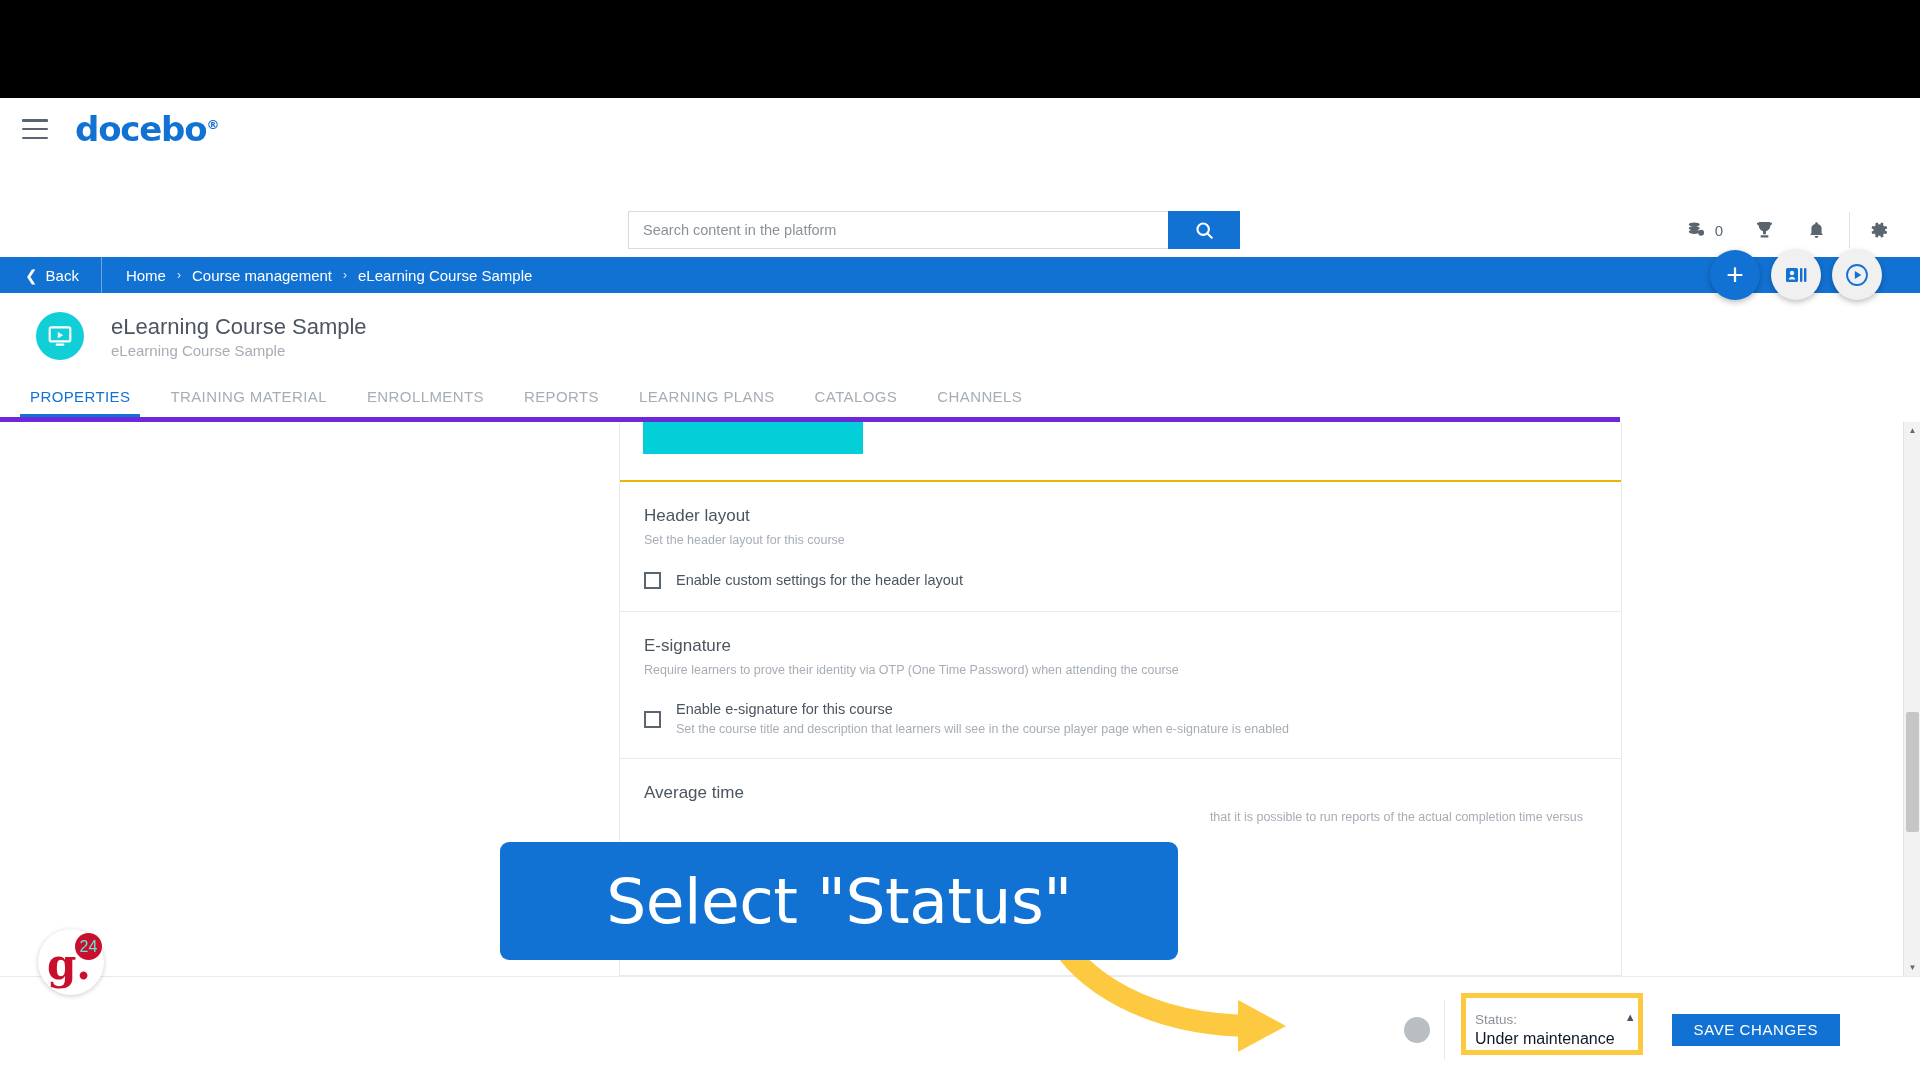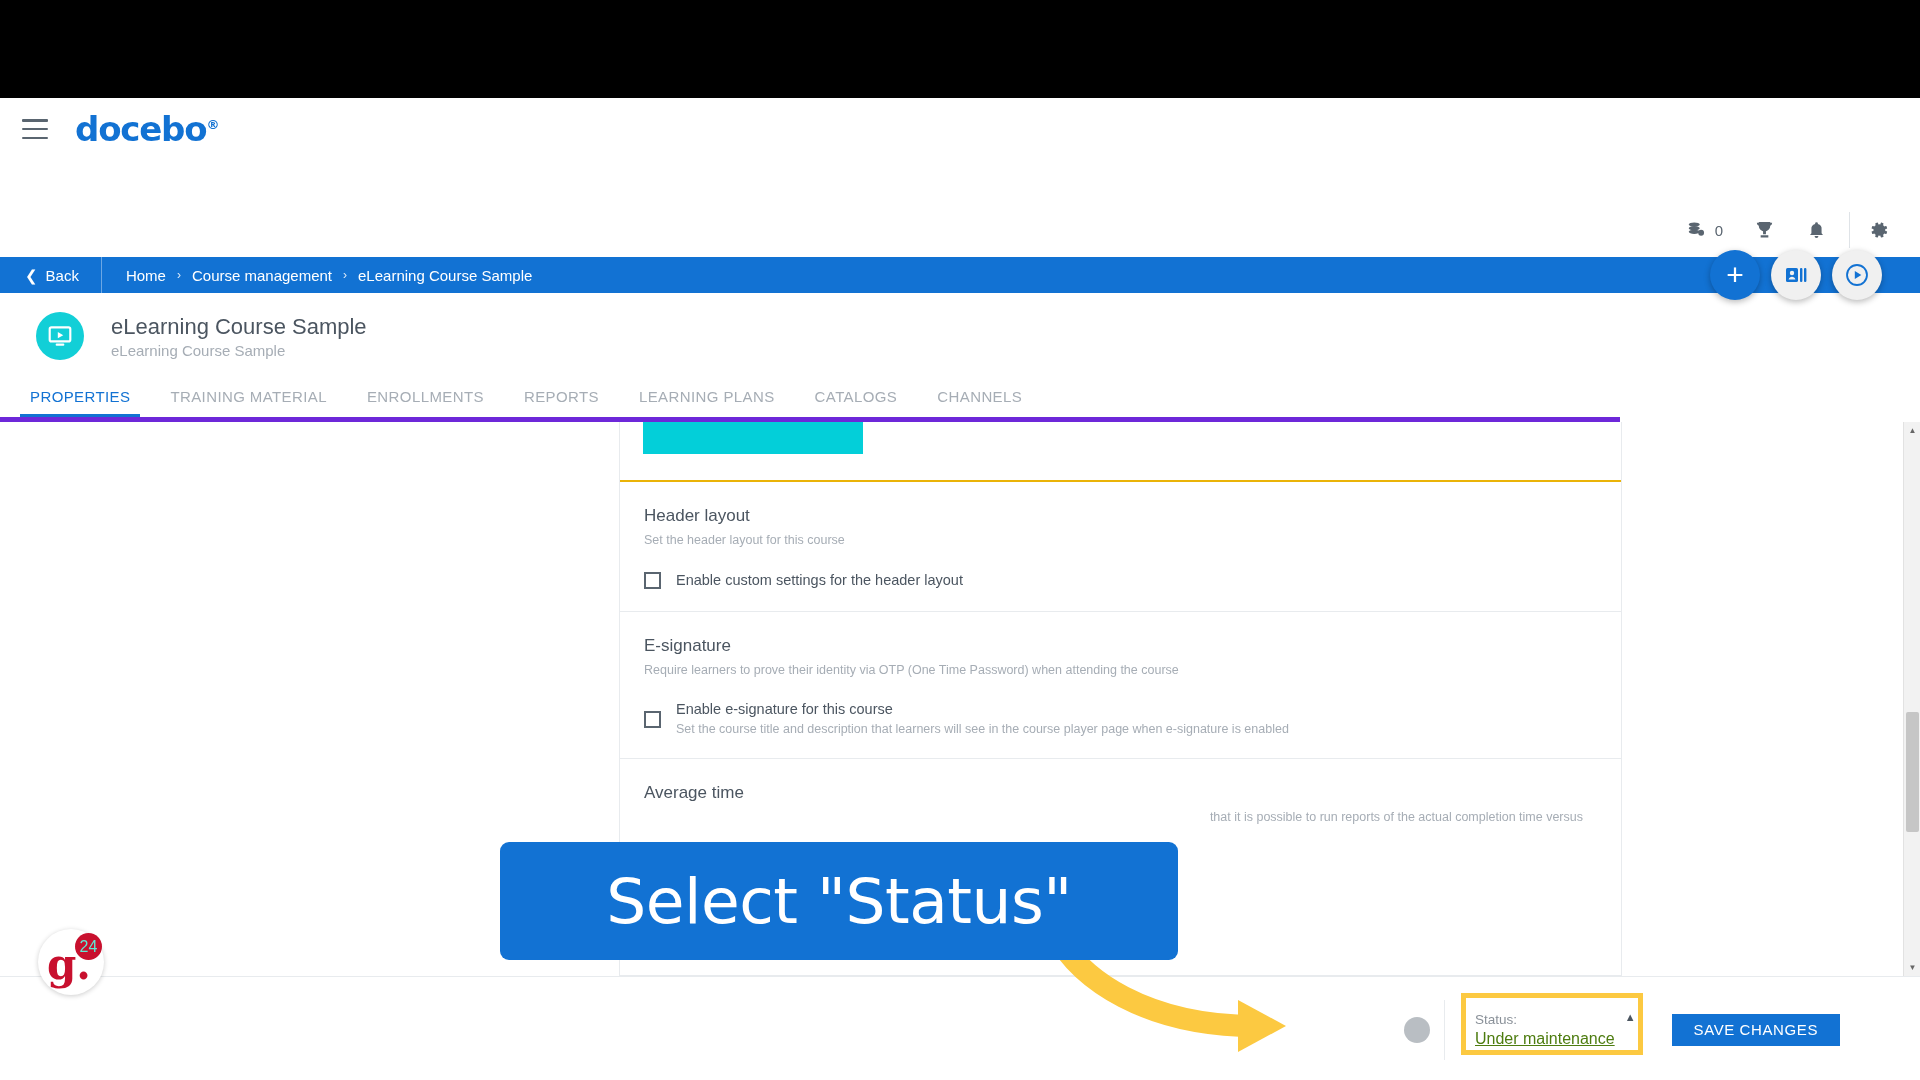--- a/index.html
+++ b/index.html
@@ -210,21 +210,21 @@
     background: #ffffff;
     border-top: 1px solid #e8ebee;
     display: flex; align-items: center; justify-content: flex-end;
   }
   .statuswrap {
     position: relative; margin-right: 26px;
     display: flex; align-items: flex-start; gap: 10px;
     padding: 6px 10px 6px 8px; cursor: pointer;
   }
   .statuslabel { font-size: 13.5px; color: #8a9199; line-height: 1.35; }
-  .statusvalue { font-size: 16px; color: #4d7c0f; line-height: 1.2; text-decoration: underline; }
+  .statusvalue { font-size: 16px; color: #0f172a; line-height: 1.2; }
   .caret-up { color: #4b5560; font-size: 11px; padding-bottom: 3px; }
   .highlight-box {
     position: absolute; left: -6px; top: -12px;
     width: 182px; height: 62px;
     border: 5px solid #fcc941; pointer-events: none;
   }
   .savebtn {
     margin-right: 80px;
     background: #1272d3; color: #fff; border: none;
     height: 32px; padding: 0 22px;
@@ -284,20 +284,29 @@
     <div class="hamburger">
       <span></span>
         <span></span>
         <span></span>
     </div>
     <div class="logo">
       <span>docebo</span><span class="reg">®</span>
     </div>
   </div>
 
+  <div class="searchwrap">
+    <input class="searchinput" type="text" placeholder="Search content in the platform" style="">
+    <button class="searchbtn">
+      <svg viewBox="0 0 24 24" fill="none" stroke="#ffffff" stroke-width="2.4">
+        <circle cx="10.5" cy="10.5" r="6.5"></circle>
+          <line x1="15.6" y1="15.6" x2="21" y2="21"></line>
+      </svg>
+    </button>
+  </div>
 
   <div class="topicons">
     <div class="ticon coins">
       <svg width="22" height="22" viewBox="0 0 24 24">
         <ellipse cx="9" cy="6" rx="6" ry="2.3" fill="#5a6570"></ellipse>
         <ellipse cx="9" cy="10" rx="6" ry="2.3" fill="#5a6570"></ellipse>
         <ellipse cx="9" cy="14" rx="6" ry="2.3" fill="#5a6570"></ellipse>
         <circle cx="16.5" cy="15" r="3.2" fill="#5a6570"></circle>
       </svg>
       <span class="coincount">0</span>

